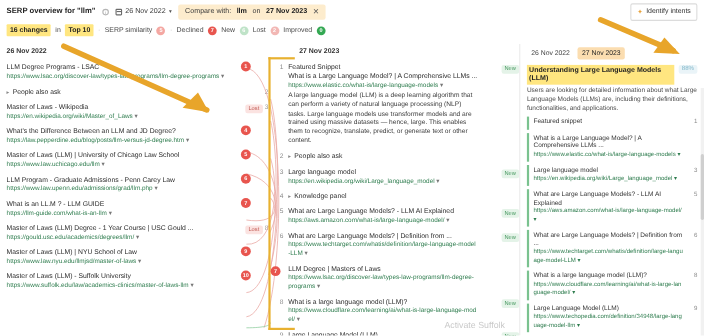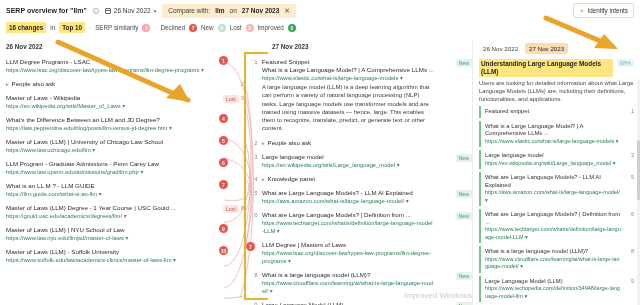--- a/index.html
+++ b/index.html
@@ -419,21 +419,21 @@
     </g>
     <path d="M150 64 L126 60 L140 46 Z" fill="#e8a52a"></path>
   </svg>
   <svg class="arrow" style="left:540px;top:14px;width:100px;height:50px" viewBox="0 0 100 50">
     <g stroke="#e8a52a" stroke-width="5" fill="none" stroke-linecap="round">
       <path d="M6 4 L72 32"></path>
     </g>
     <path d="M78 35 L54 34 L64 20 Z" fill="#e8a52a"></path>
   </svg>
 
-  <div class="watermark">Improved Windows</div>
+  <div class="watermark">Activate Suffolk</div>
 <div class="badge red" style="left: 219px; top: 56px;">1</div>
     <div class="badge red" style="left: 219px; top: 114px;">4</div>
     <div class="badge red" style="left: 219px; top: 136px;">5</div>
     <div class="badge red" style="left: 219px; top: 158px;">6</div>
     <div class="badge red" style="left: 219px; top: 180px;">7</div>
     <div class="badge red" style="left: 219px; top: 224px;">9</div>
     <div class="badge red" style="left: 219px; top: 246px;">10</div>
     <div class="badge red" style="left: 246px; top: 242px;">7</div>
   </div>
 

